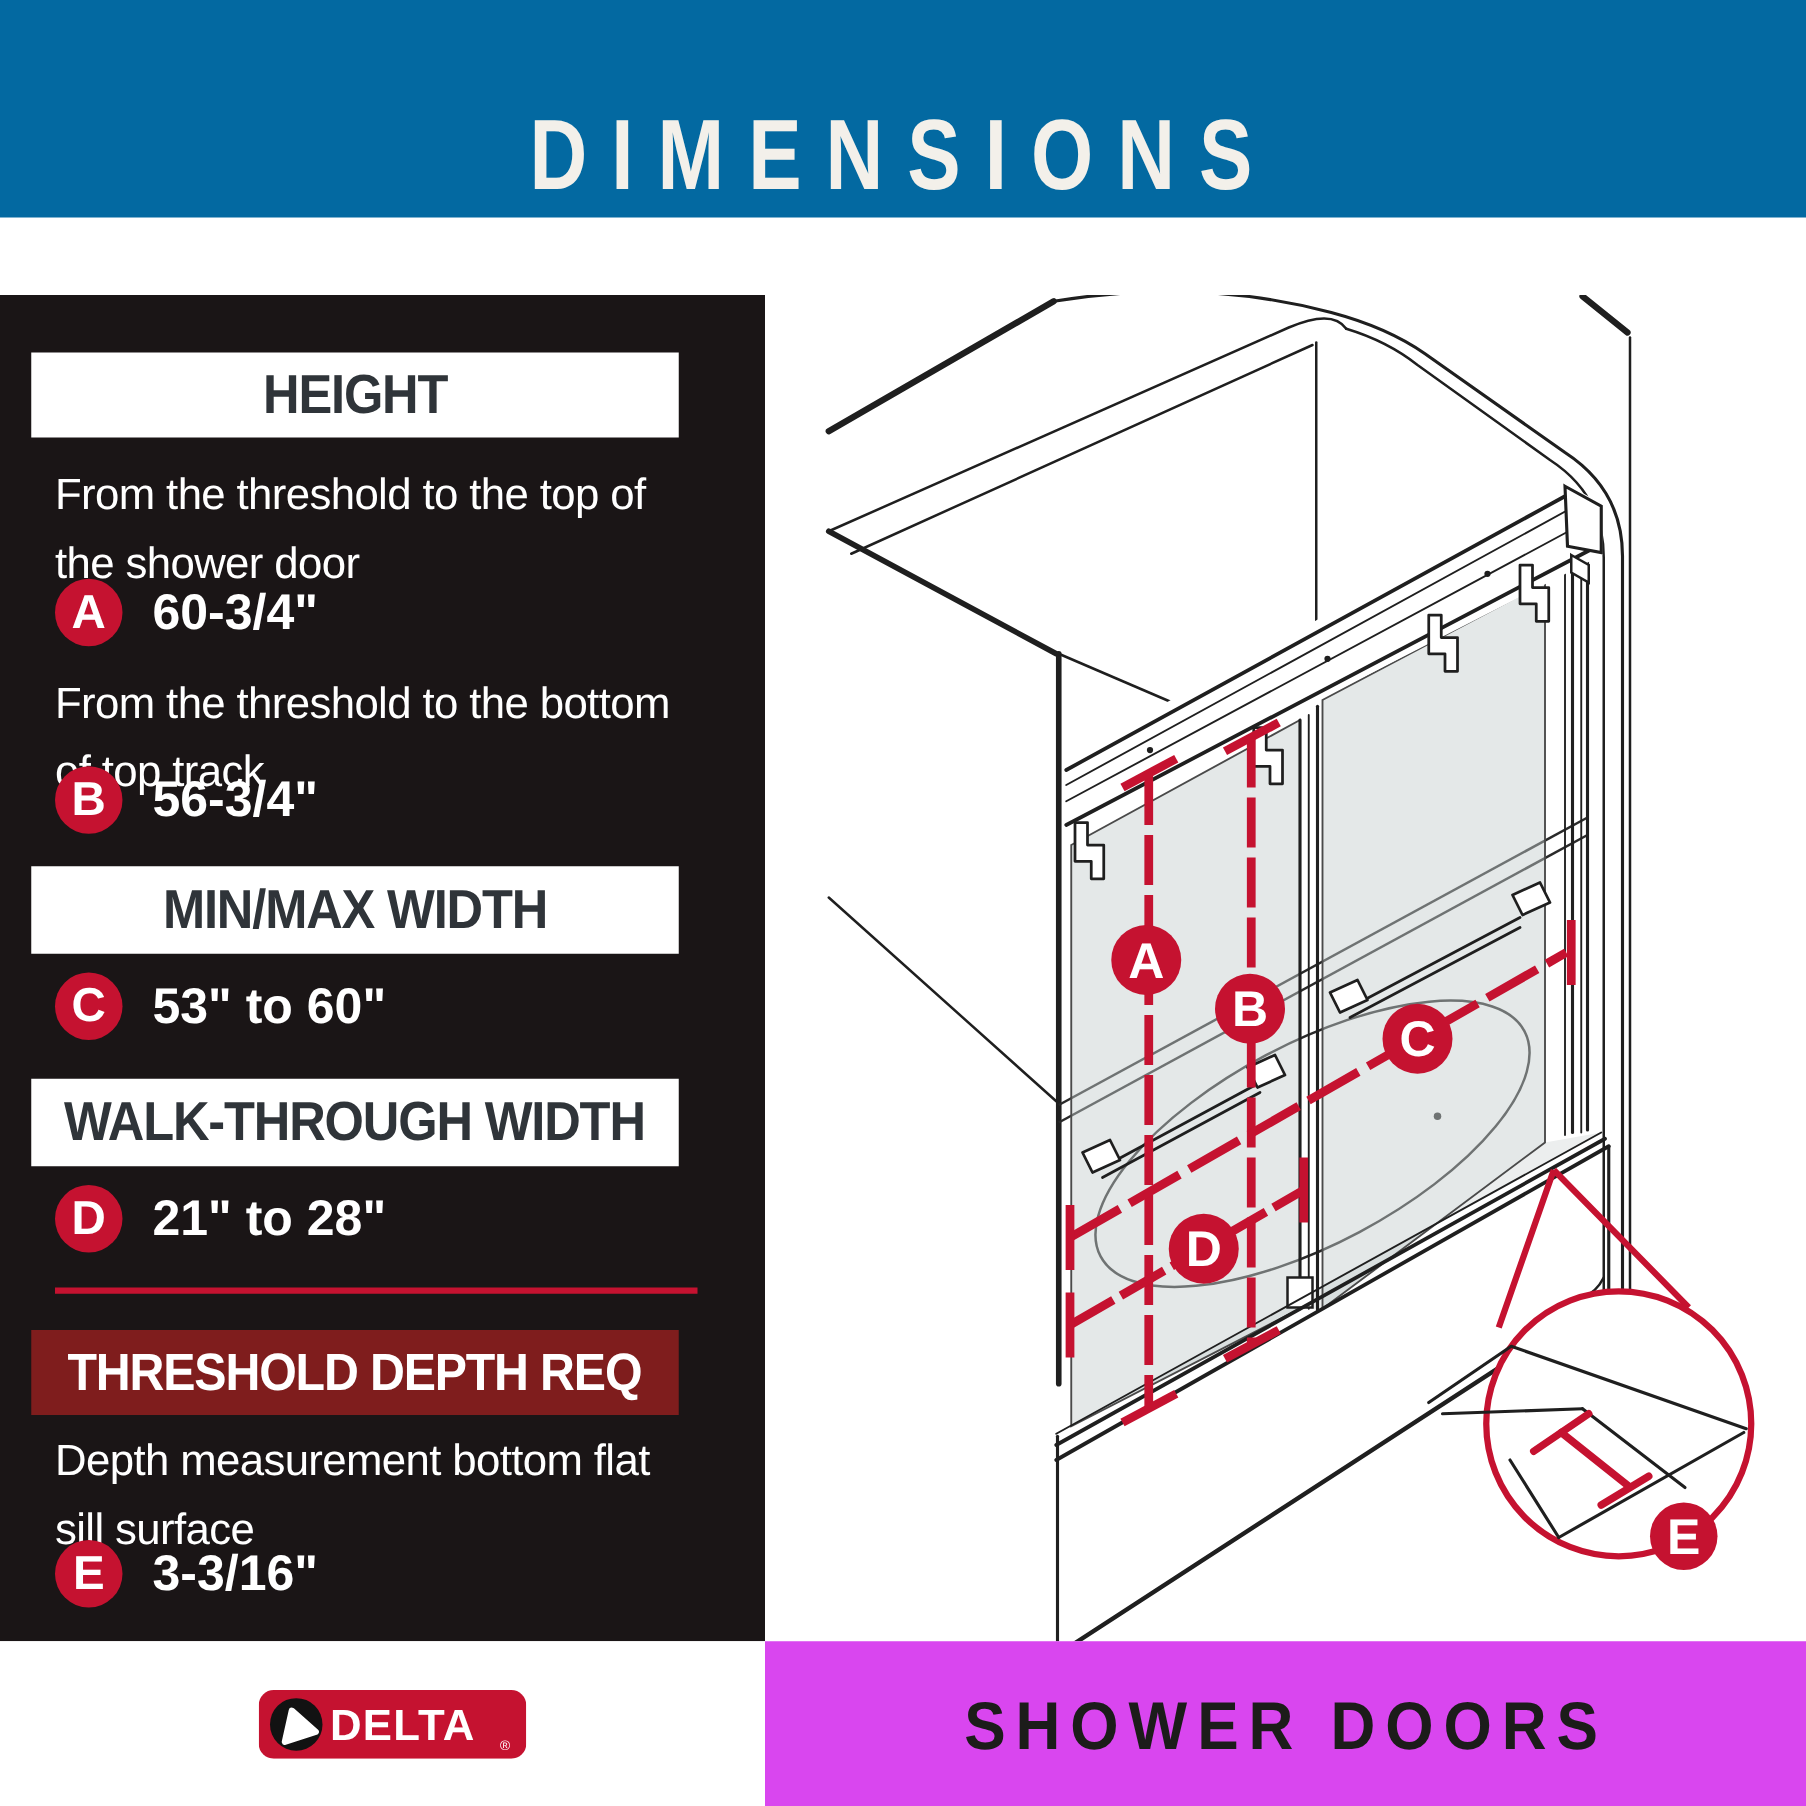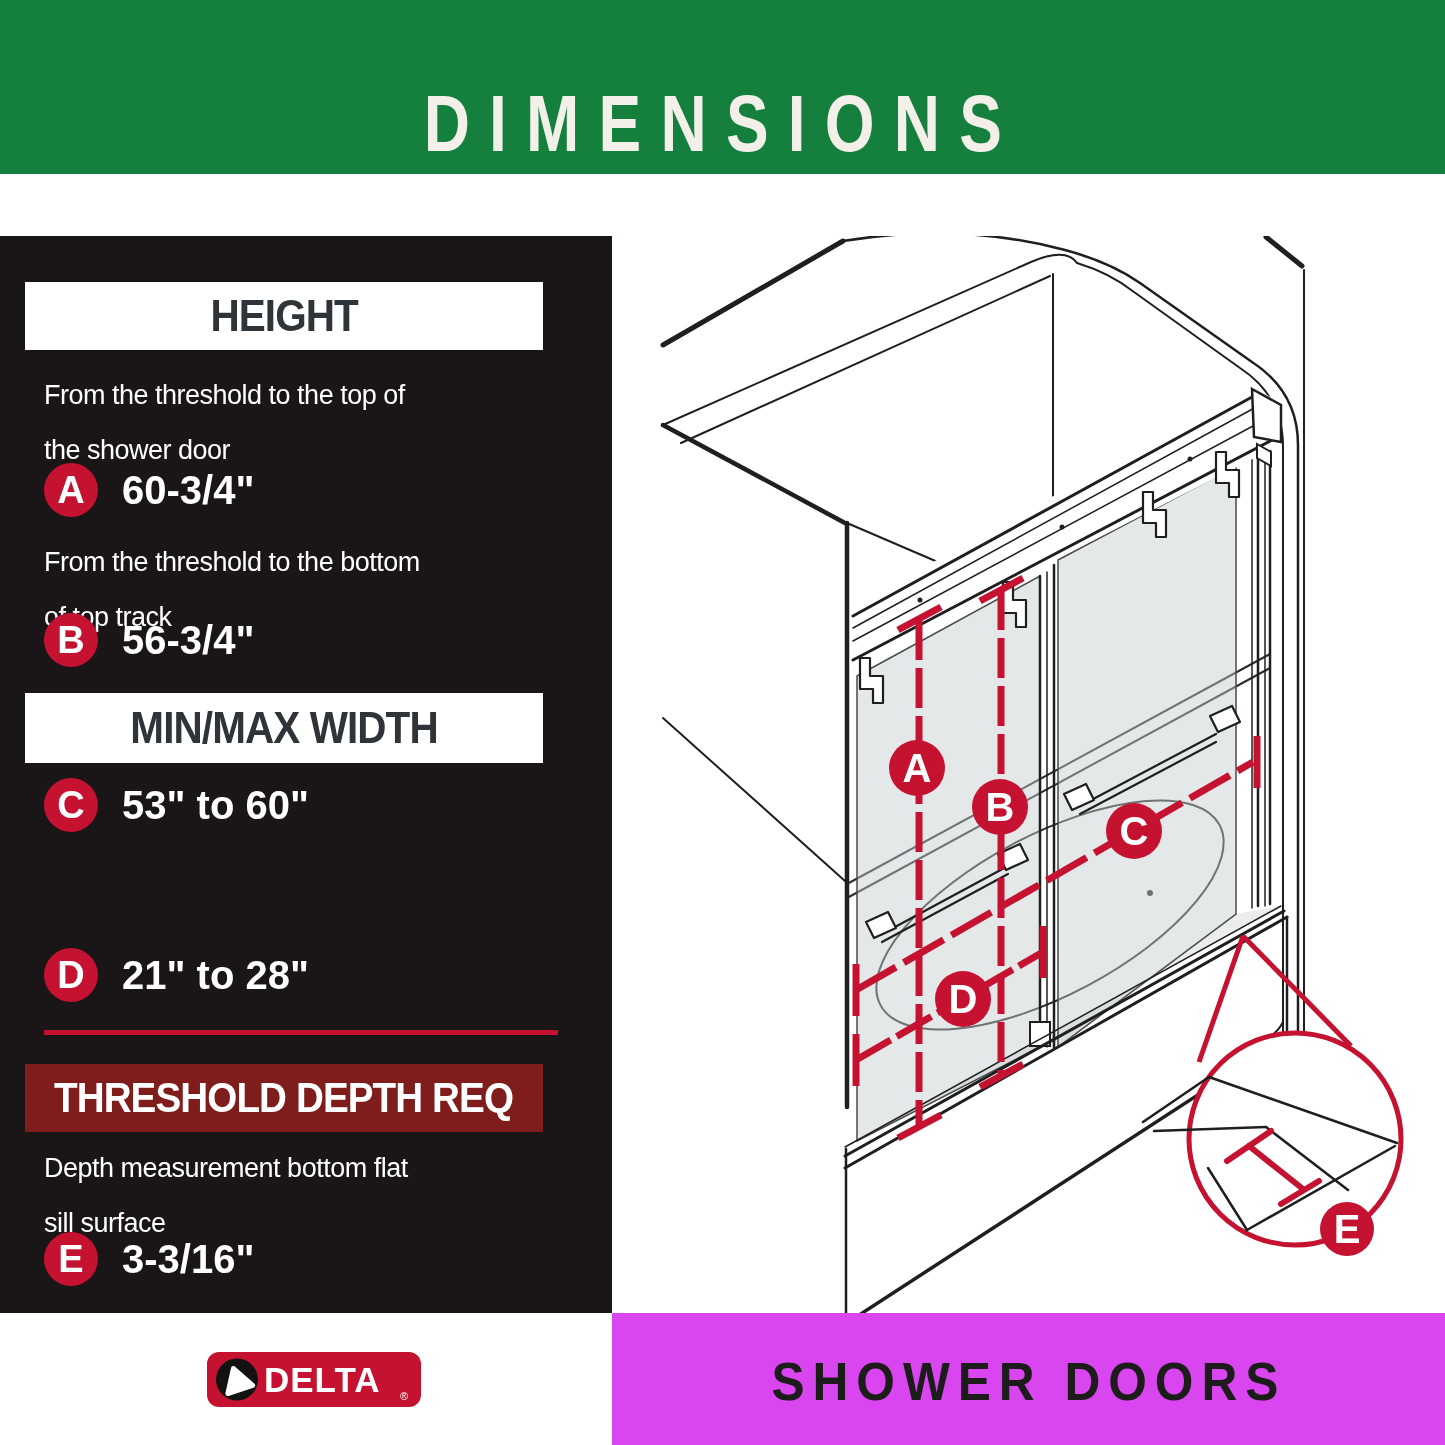--- a/index.html
+++ b/index.html
@@ -1,34 +1,34 @@
 <!DOCTYPE html>
 <html><head>
 <meta charset="utf-8">
 <style>
   html,body{margin:0;padding:0;}
   body{width:1445px;height:1445px;position:relative;overflow:hidden;background:#ffffff;
        font-family:"Liberation Sans", sans-serif;}
   .abs{position:absolute;}
 
   
-  #banner{left:0;top:0;width:1445px;height:174px;background:#15803d;text-align:center;}
+  #banner{left:0;top:0;width:1445px;height:174px;background:#0369a1;text-align:center;}
   #banner .title{display:inline-block;margin-top:78px;font-size:80px;font-weight:bold;
       color:#F3F0EA;letter-spacing:0.30em;transform:scaleX(0.80);transform-origin:center;
       white-space:nowrap;}
 
   
   #panel{left:0;top:236px;width:612px;height:1077px;background:#1A1516;}
   .bar{position:absolute;left:25px;width:518px;height:68px;background:#ffffff;
        display:flex;align-items:center;justify-content:center;}
   .bar span{font-size:44px;font-weight:bold;color:#2F3439;letter-spacing:-1px;
        transform:scaleX(0.92);white-space:nowrap;}
   .bar.red{background:#7f1d1d;}
   .bar.red span{color:#ffffff;font-size:42px;}
-  .para{position:absolute;left:44px;width:548px;color:#ffffff;font-size:27px;
+  .para{position:absolute;left:44px;width:548px;color:#ffffff;font-size:35px;
        line-height:55px;letter-spacing:-0.5px;}
   .para b{font-weight:normal;}
   .para span{display:block;white-space:nowrap;}
   .row{position:absolute;left:44px;display:flex;align-items:center;gap:24px;}
   .badge{width:54px;height:54px;border-radius:50%;background:#C51230;color:#fff;
        display:flex;align-items:center;justify-content:center;
        font-size:38px;font-weight:bold;flex:0 0 auto;}
   .val{font-size:40px;font-weight:bold;color:#ffffff;white-space:nowrap;}
   #divider{position:absolute;left:44px;top:794px;width:514px;height:5px;background:#C51230;}
 
@@ -79,20 +79,23 @@
 
   <div class="bar" style="top:457px;height:70px">
     <span>MIN/MAX WIDTH</span>
   </div>
 
   <div class="row" style="top:542px">
     <div class="badge">C</div>
     <div class="val">53" to 60"</div>
   </div>
 
+  <div class="bar" style="top:627px;height:70px">
+    <span>WALK-THROUGH WIDTH</span>
+  </div>
 
   <div class="row" style="top:712px">
     <div class="badge">D</div>
     <div class="val">21" to 28"</div>
   </div>
 
   <div id="divider"></div>
 
   <div class="bar red" style="top:828px">
     <span>THRESHOLD DEPTH REQ</span>

